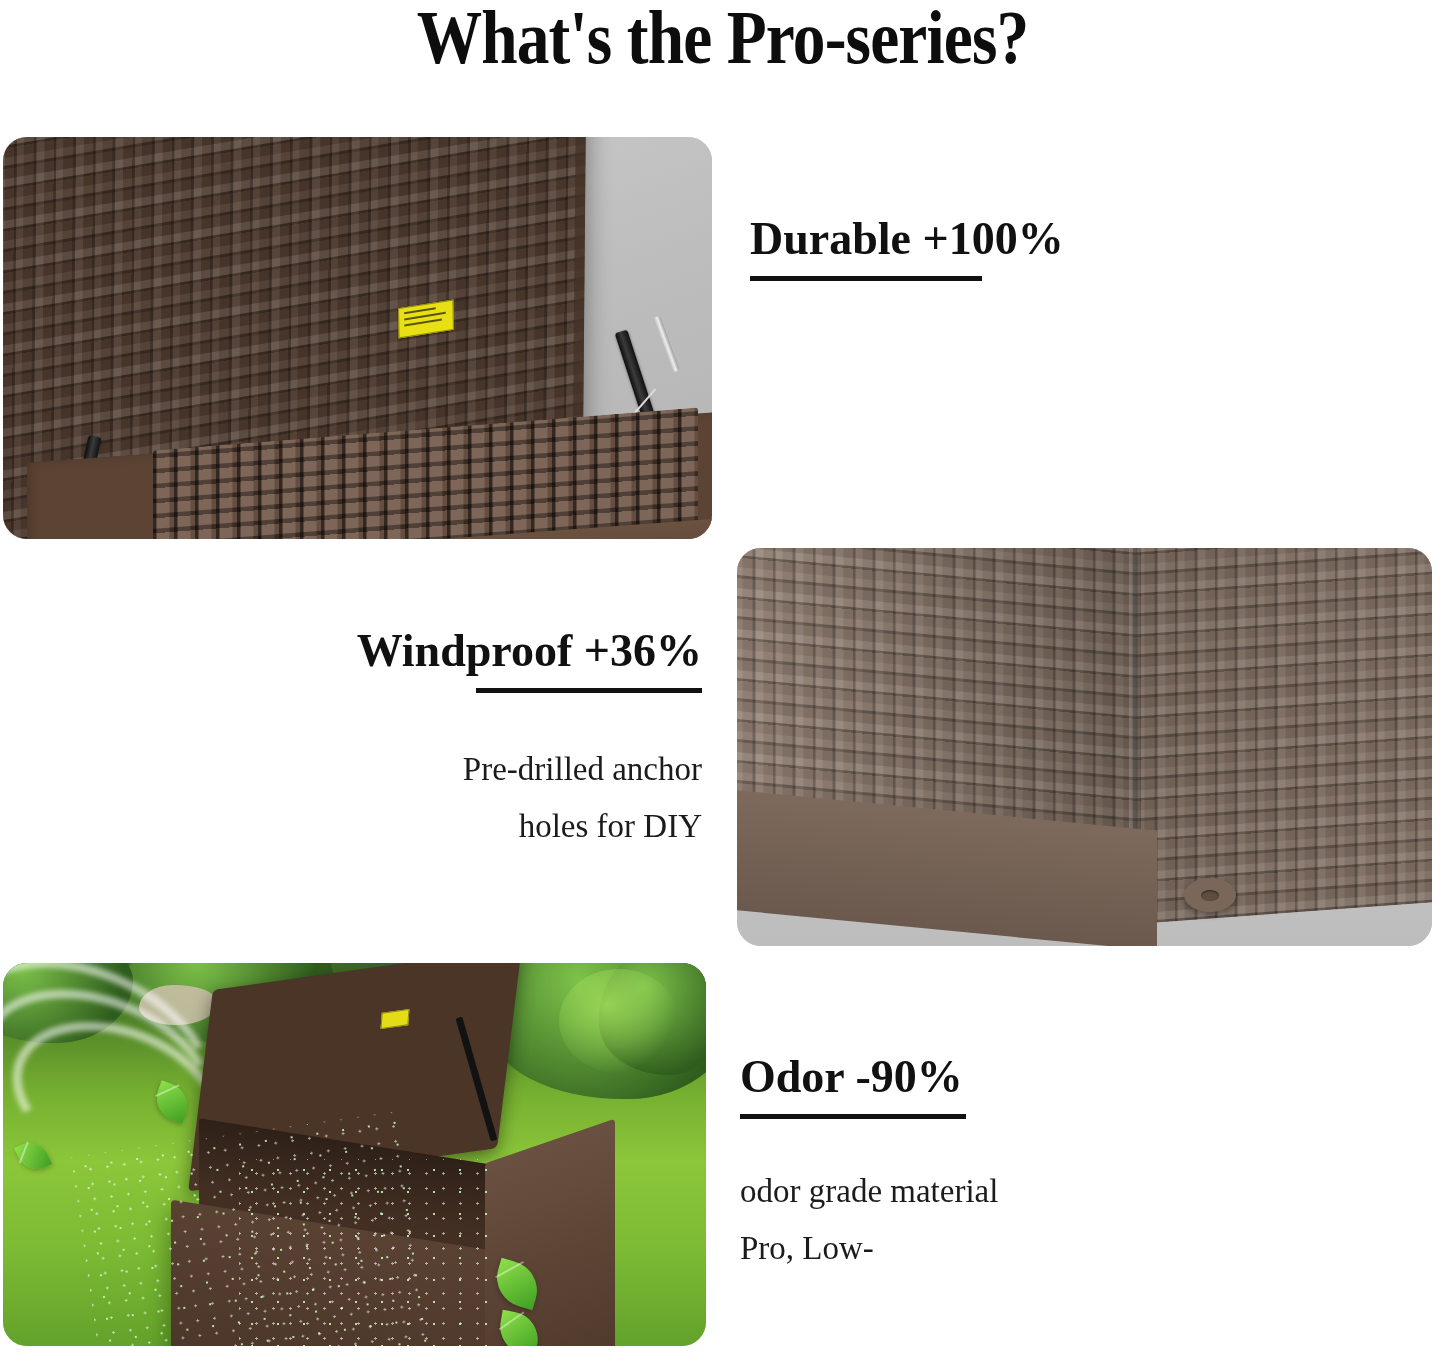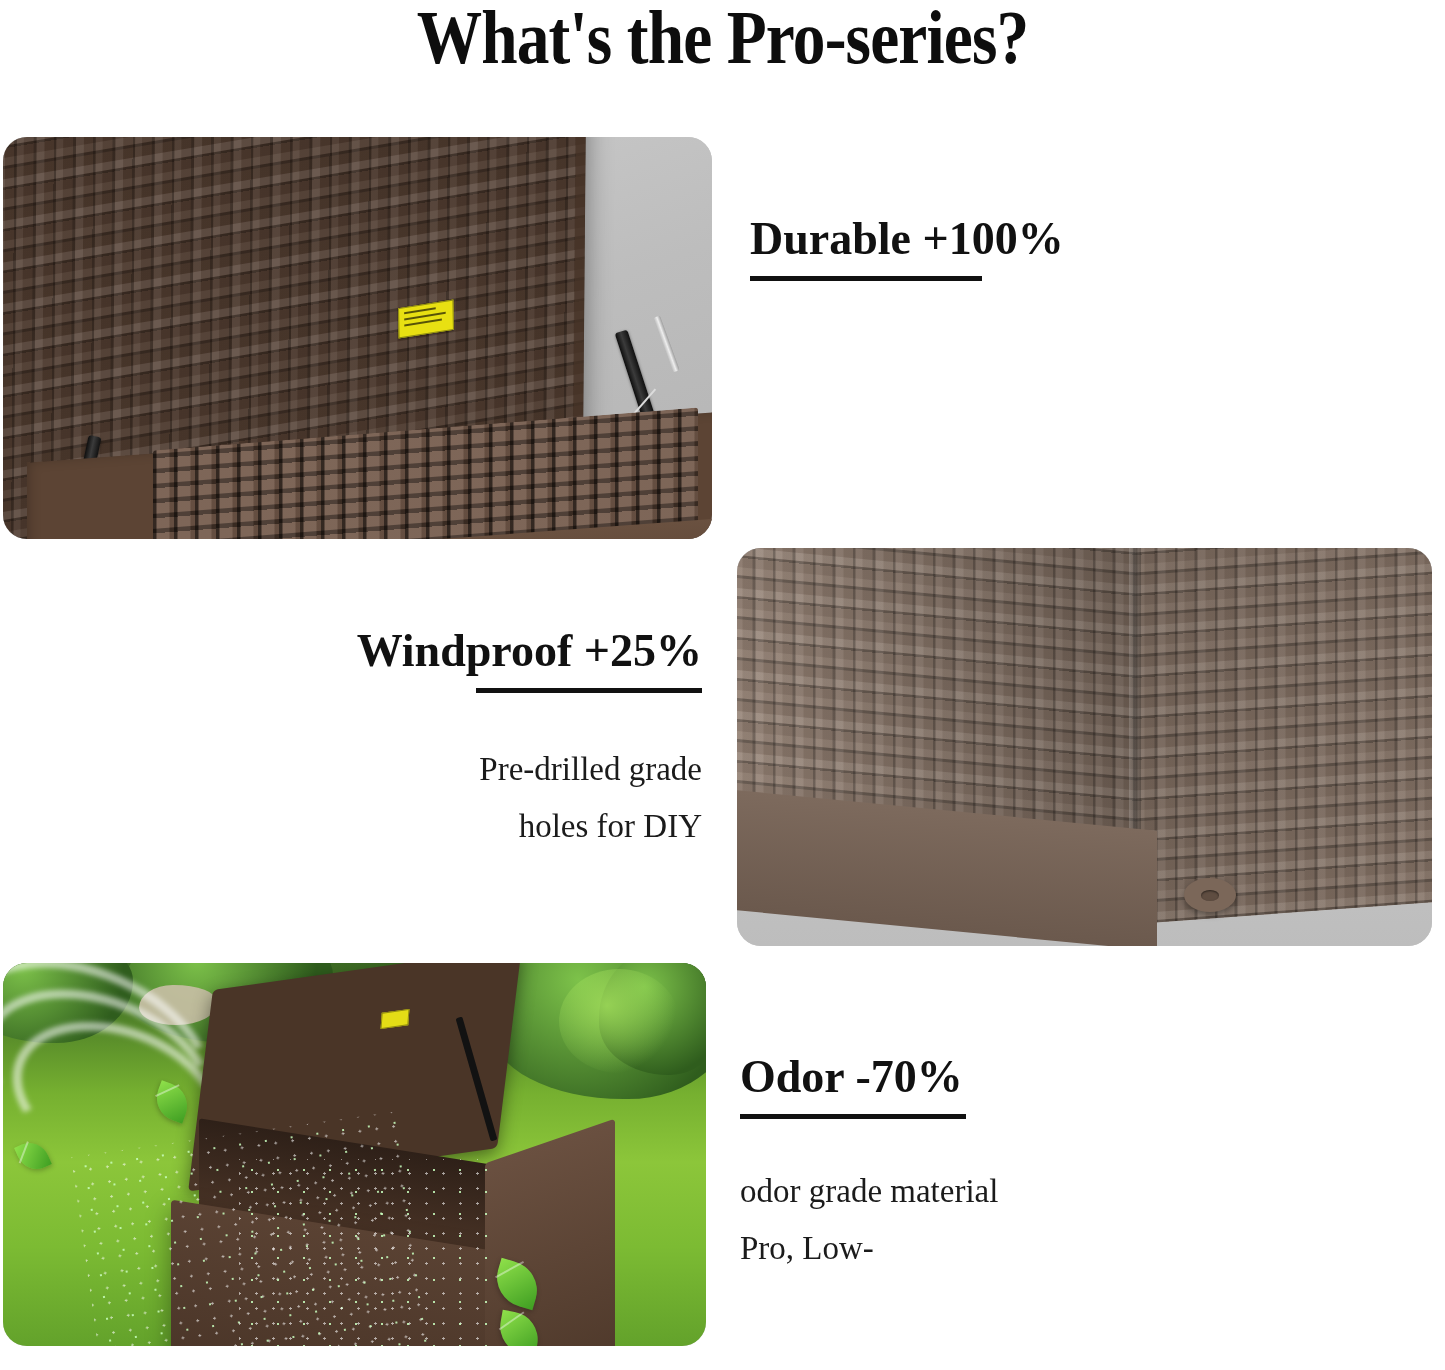--- a/index.html
+++ b/index.html
@@ -442,28 +442,28 @@
   <div class="leaf" style="left:492px; top:300px; width:44px; height:42px; transform:rotate(16deg);"></div>
   <div class="leaf" style="left:496px; top:350px; width:40px; height:40px; transform:rotate(10deg);"></div>
 </div>
 
 <div class="feature" id="feature-durable">
   <h2>Durable +100%</h2>
   <div class="rule"></div>
 </div>
 
 <div class="feature" id="feature-windproof">
-  <h2>Windproof +25%</h2>
+  <h2>Windproof +36%</h2>
   <div class="rule"></div>
   <div class="body">
-    <p>Pre-drilled grade</p>
+    <p>Pre-drilled anchor</p>
     <p>holes for DIY</p>
   </div>
 </div>
 
 <div class="feature" id="feature-odor">
-  <h2>Odor -70%</h2>
+  <h2>Odor -90%</h2>
   <div class="rule"></div>
   <div class="body">
     <p>odor grade material</p>
     <p>Pro, Low-</p>
   </div>
 </div>
 
 </body></html>

